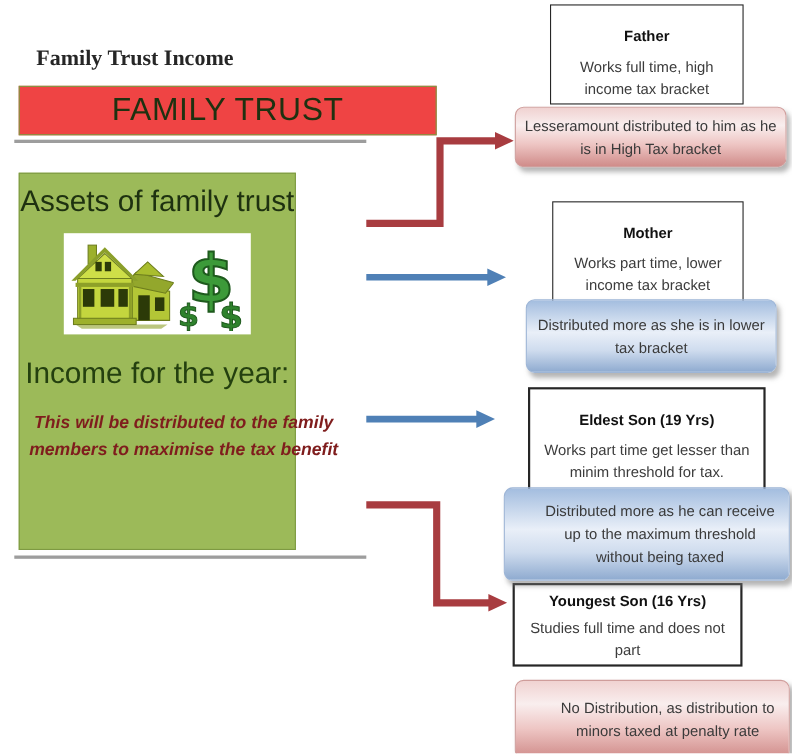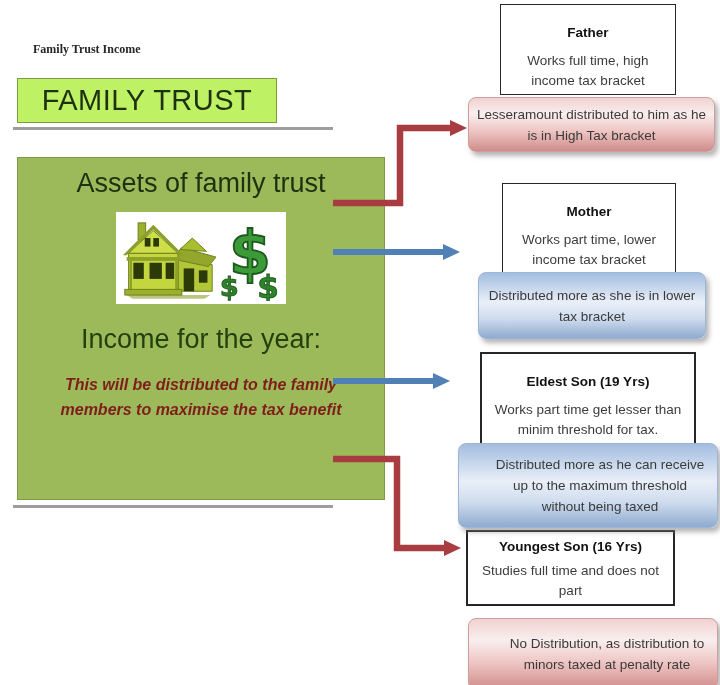--- a/index.html
+++ b/index.html
@@ -3,33 +3,33 @@
 <meta charset="utf-8">
 <style>
   html,body{margin:0;padding:0;background:#fff;}
   .canvas{
     position:relative;width:720px;height:685px;background:#ffffff;
     font-family:"Liberation Sans", sans-serif;overflow:hidden;
   }
   .page-heading{
     position:absolute;left:33px;top:42px;
     font-family:"Liberation Serif", serif;font-weight:bold;
-    font-size:12px;color:#262626;
+    font-size:20px;color:#262626;
   }
   .trust-header{
-    position:absolute;left:17px;top:78px;width:260px;height:45px;
-    background:#bef264;border:1px solid #7e9a42;box-sizing:border-box;
+    position:absolute;left:17px;top:78px;width:380px;height:45px;
+    background:#ef4444;border:1px solid #7e9a42;box-sizing:border-box;
     display:flex;align-items:center;justify-content:center;
     font-size:29px;color:#1e3110;letter-spacing:0.5px;
   }
   .divider{position:absolute;left:13px;width:320px;height:3px;background:#9d9d9d;}
   .divider.top{top:127px;}
   .divider.bottom{top:505px;}
   .trust-main{
-    position:absolute;left:17px;top:157px;width:368px;height:343px;
+    position:absolute;left:17px;top:157px;width:252px;height:343px;
     background:#9cba59;border:1px solid #7e9a42;box-sizing:border-box;
     text-align:center;
   }
   .assets-heading{margin-top:10px;font-size:27px;color:#1e3110;}
   .image-panel{
     width:170px;height:92px;background:#ffffff;margin:13px auto 0;
     display:flex;align-items:center;justify-content:space-between;
     padding:3px 5px;box-sizing:border-box;
   }
   .income-heading{margin-top:20px;font-size:27px;color:#24400f;}

